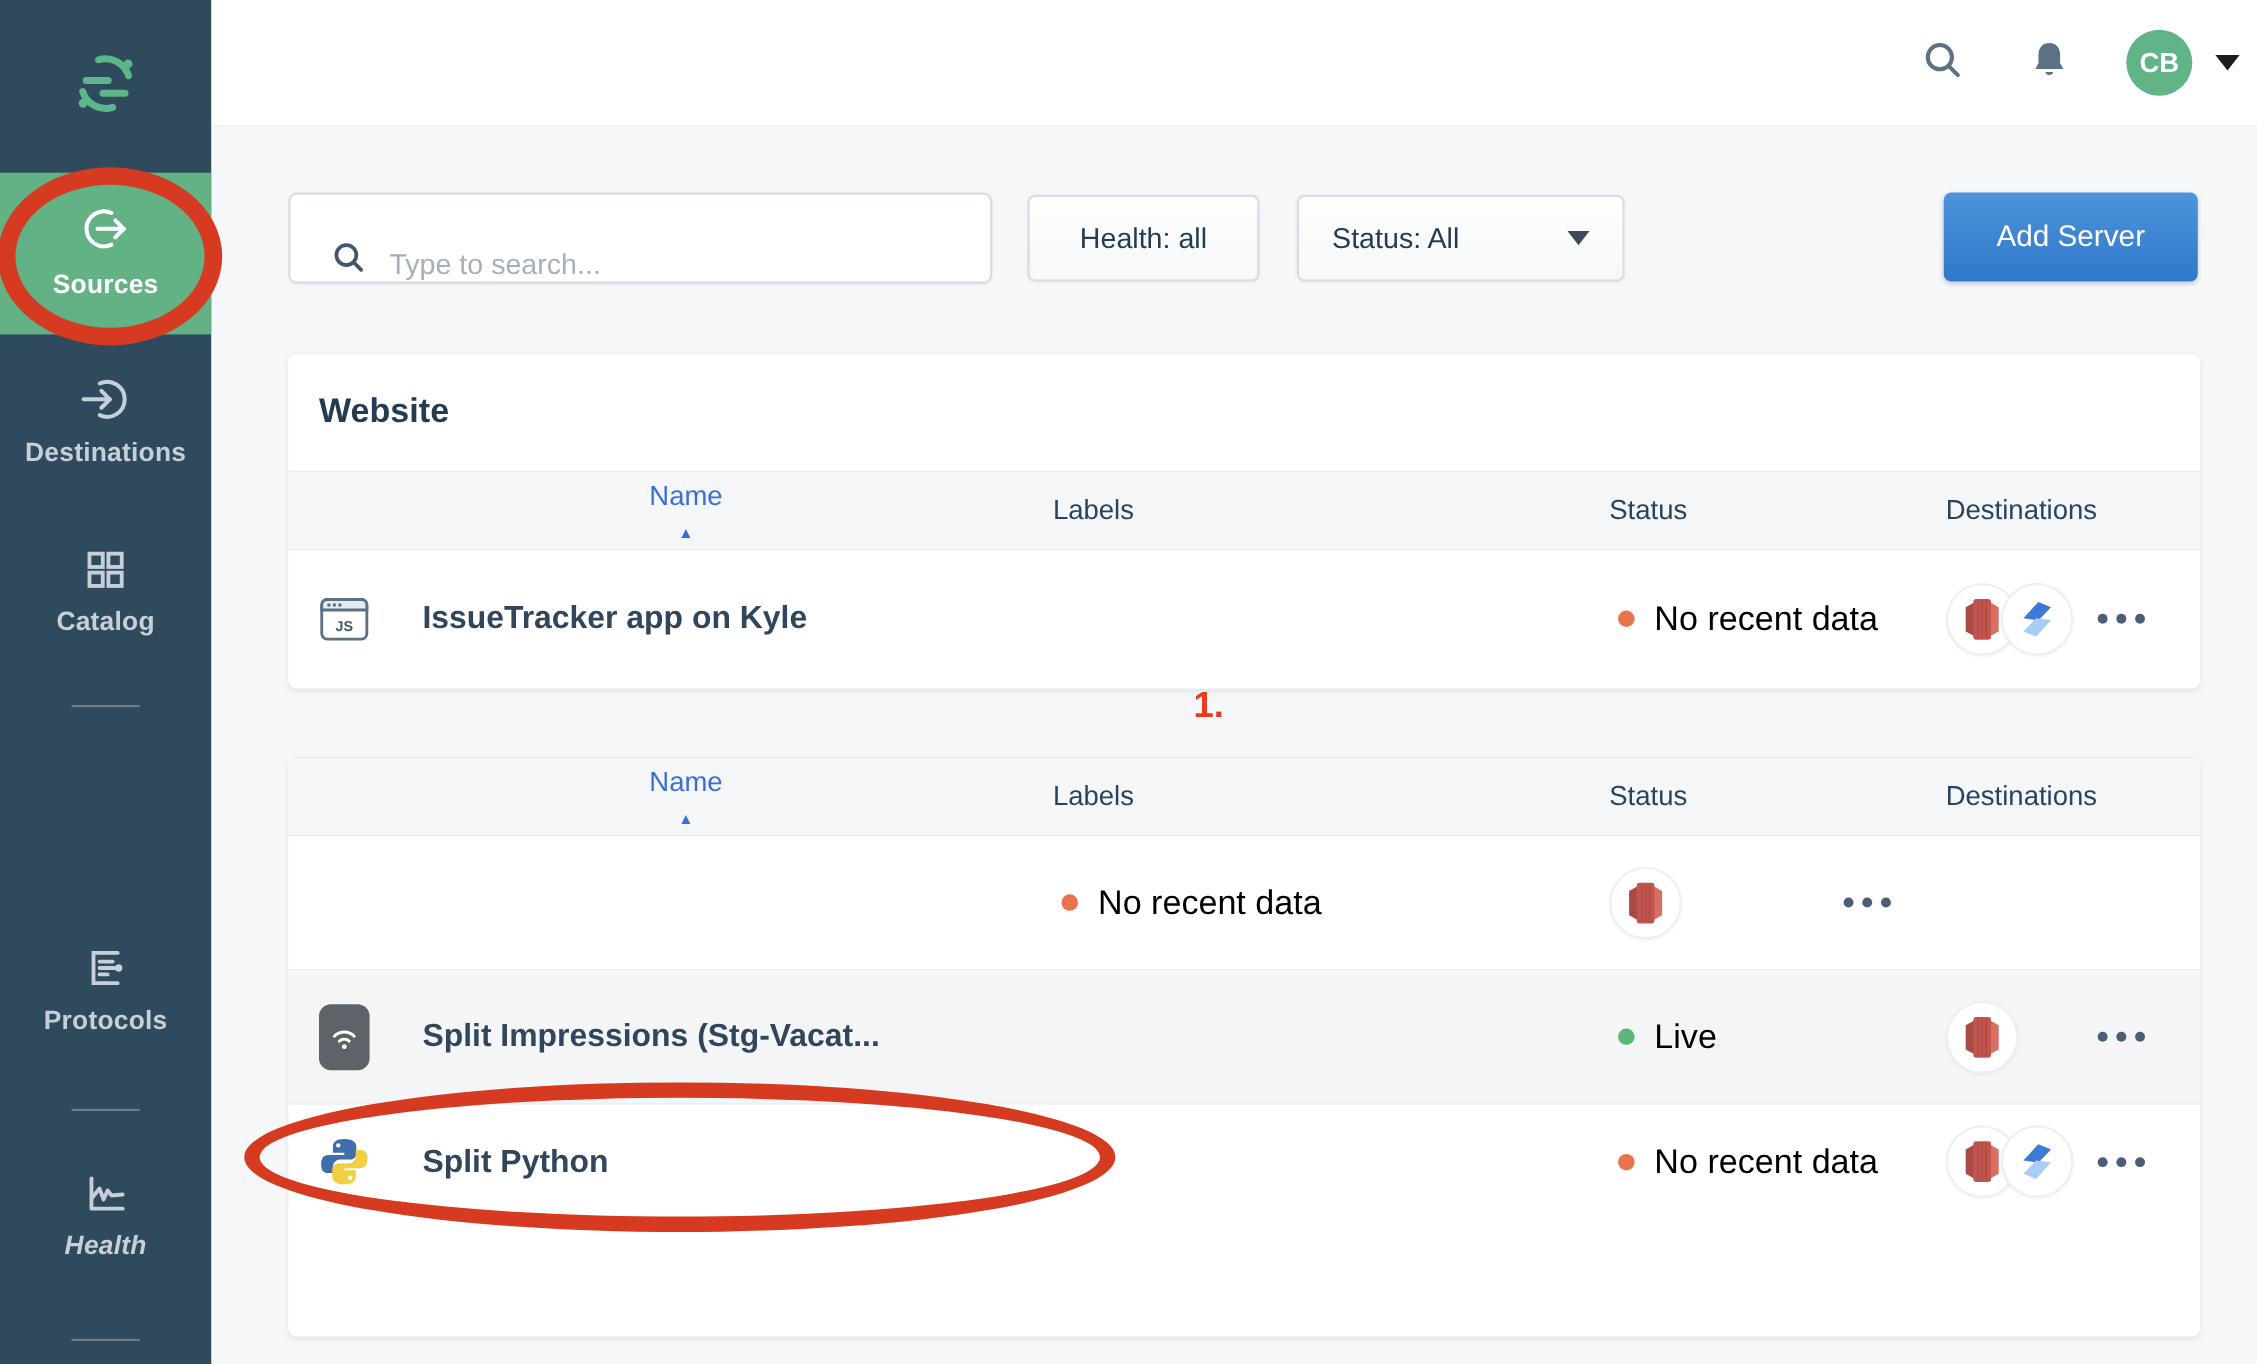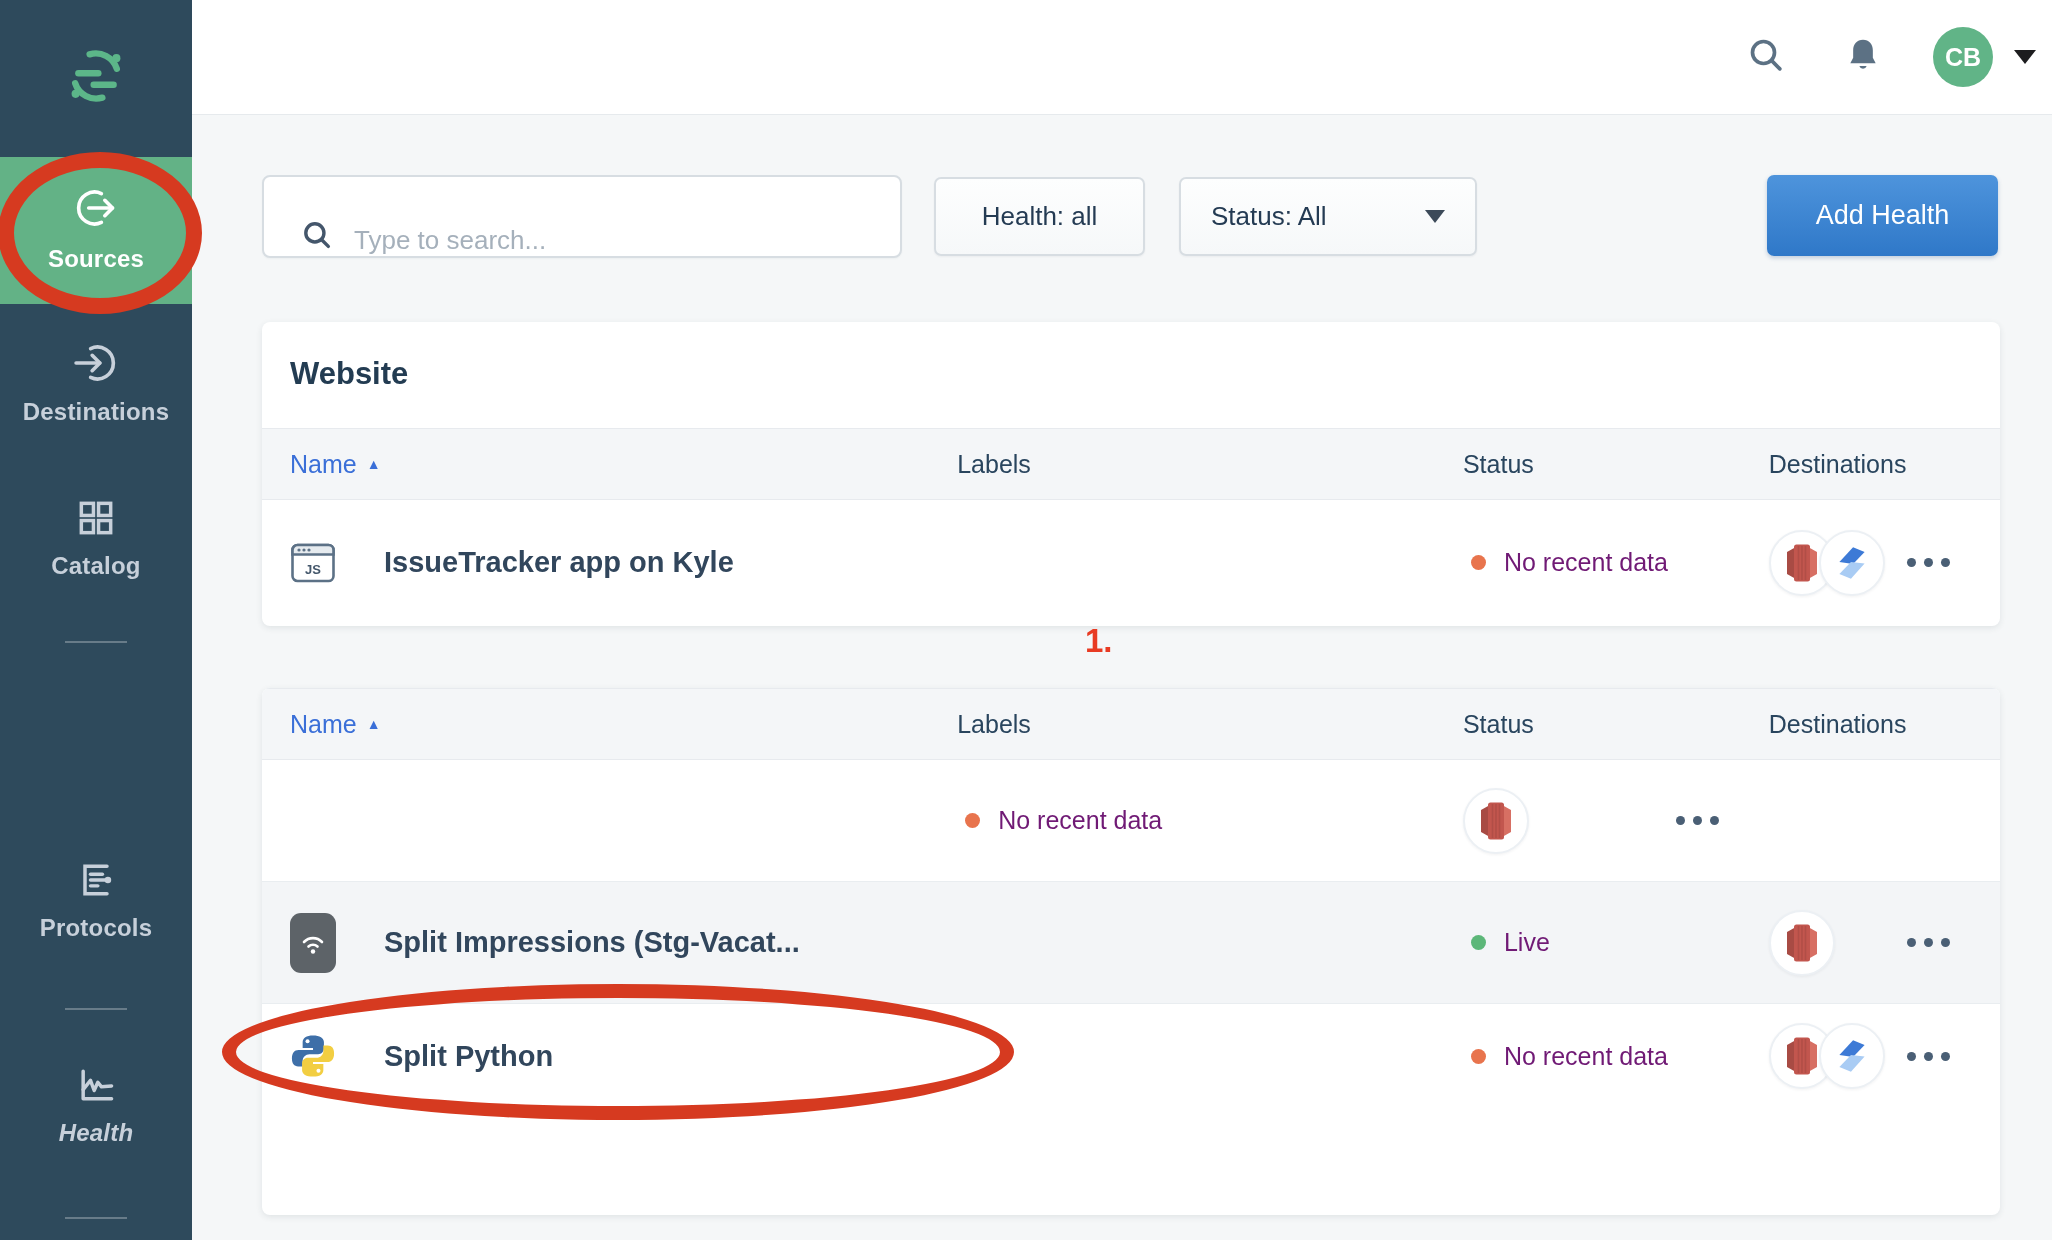--- a/index.html
+++ b/index.html
@@ -54,35 +54,35 @@
   
   .card { position:absolute; left:262px; width:1738px; background:#fff; border-radius:8px;
     box-shadow:0 2px 6px rgba(40,55,70,.10); overflow:hidden; }
   .card-website { top:322px; height:304px; }
   .card-server  { top:688px; height:527px; }
   .card-title { font-size:31px; font-weight:700; color:#233C52; padding:34px 0 0 28px; }
   .card-website .card-title-wrap { height:106px; }
   .card-server  .card-title-wrap { height:107px; }
   .grid-cols { display:grid; grid-template-columns:40% 29.1% 17.6% 13.3%; align-items:center; }
   .table-head { height:72px; background:#F4F6F8; border-top:1px solid #E7EAEE; border-bottom:1px solid #E7EAEE; }
-  .th { font-size:25px; color:#29455E; font-weight:500; }
+  .th { font-size:25px; color:#29455E; font-weight:500;flex-direction:column; }
   .th-name { padding-left:28px; color:#3A6FD8; font-weight:500; display:flex; align-items:center; gap:10px; cursor:pointer; }
   .sort-arrow { font-size:14px; color:#3A6FD8; }
   .t-row { border-bottom:1px solid #E9EDF0; cursor:pointer; }
   .t-row:last-child { border-bottom:none; }
   .t-row.hl { background:#F3F5F7; }
   .row-w { height:125px; } .row-s { height:122px; } .row-s-last { height:104px; }
   .name-cell { display:flex; align-items:center; padding-left:28px; }
   .src-icon { width:46px; display:flex; justify-content:center; margin-right:48px; flex:none; }
   .row-name { font-size:29px; font-weight:700; color:#31465C; white-space:nowrap; }
   .status-cell { display:flex; align-items:center; gap:18px; padding-left:8px; }
   .sdot { width:15px; height:15px; border-radius:50%; flex:none; }
   .sdot.stale { background:#E8744D; }
   .sdot.live  { background:#5CB779; }
-  .status-text { font-size:25px; color:#701a75; }
+  .status-text { font-size:31px; color:#000000; }
   .dest-cell { display:flex; align-items:center; }
   .dest-badge { width:66px; height:66px; border-radius:50%; background:#fff; border:2px solid #ECF0F4;
     display:flex; align-items:center; justify-content:center; box-shadow:0 1px 3px rgba(30,40,50,.06); flex:none; }
   .dest-badge + .dest-badge { margin-left:-16px; }
   .more { margin-left:auto; padding-right:50px; display:flex; gap:8px; cursor:pointer; }
   .more i { width:9px; height:9px; border-radius:50%; background:#4A5F75; display:block; }
   .wifi-box { width:46px; height:60px; border-radius:11px; background:#5D6368; display:flex; align-items:center; justify-content:center; }
 
   
   .anno { position:absolute; z-index:50; pointer-events:none; }
@@ -204,21 +204,21 @@
   <div class="chip-btn labels-btn">
     <span>Health: all</span>
   </div>
 
   <div class="chip-btn status-btn">
     <span>Status: All</span>
     <span class="dd-caret"></span>
   </div>
 
   <div class="add-btn">
-    <span>Add Health</span>
+    <span>Add Server</span>
   </div>
 
   <section class="card card-website">
     <div class="card-title-wrap">
       <div class="card-title">Website</div>
     </div>
     <div class="table-head grid-cols">
       <div class="th th-name">
         <span>Name</span>
         <span class="sort-arrow">▲</span>

